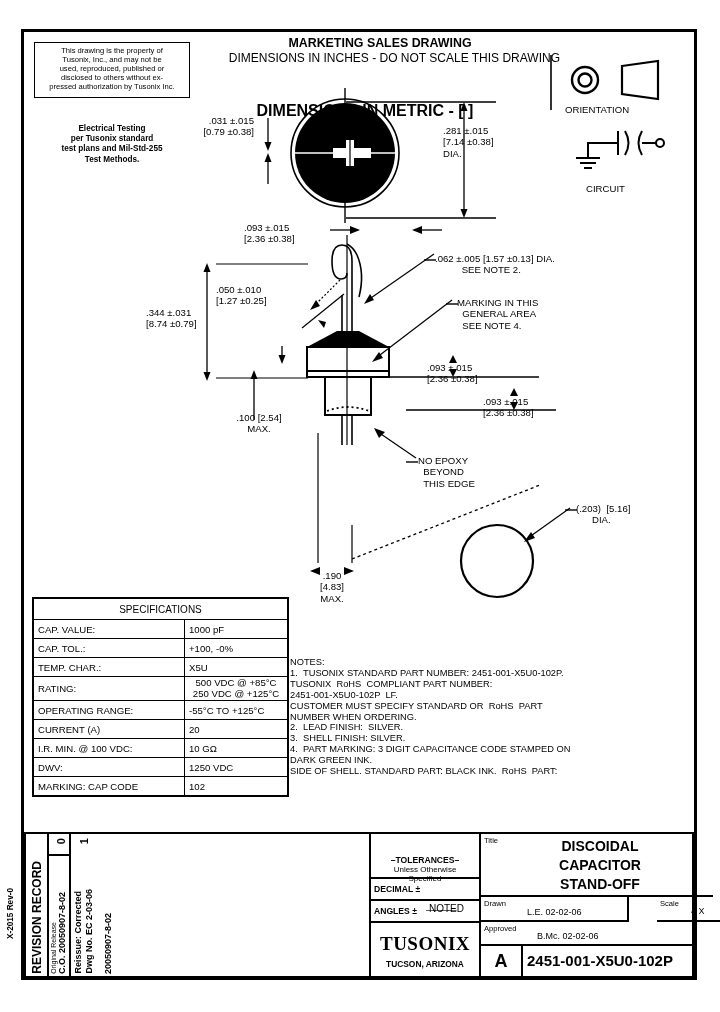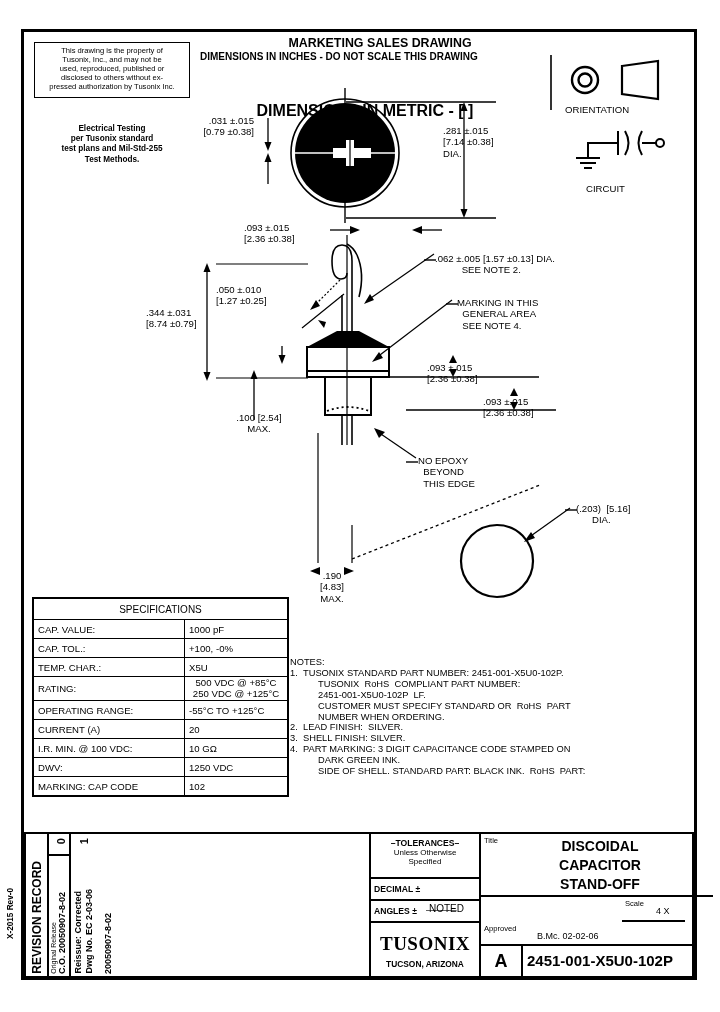--- a/index.html
+++ b/index.html
@@ -10,36 +10,36 @@
   .ctr{text-align:center;}
   .bold{font-weight:bold;}
   
   #border{left:21px;top:29px;width:676px;height:951px;border:3px solid #000;box-sizing:border-box;}
   
   #propbox{left:34px;top:42px;width:156px;height:56px;border:1.5px solid #000;box-sizing:border-box;
            font-size:7.6px;line-height:9.0px;text-align:center;padding-top:3px;}
   #electest{left:34px;top:124px;width:156px;font-size:8.2px;line-height:10.2px;font-weight:bold;text-align:center;}
   
   #h1{left:215px;top:36px;width:330px;font-size:12.4px;font-weight:bold;text-align:center;}
-  #h2{left:200px;top:51px;width:360px;font-size:10px;font-weight:bold;text-align:left;}
+  #h2{left:200px;top:51px;width:360px;font-size:12px;font-weight:normal;text-align:right;}
   #h3{left:200px;top:66px;width:330px;font-size:16px;font-weight:bold;text-align:center;margin-top:36px;}
   
   .dim{font-size:9.6px;line-height:11.4px;white-space:pre;}
   
   #spectable{left:32px;top:597px;width:257px;border:2px solid #000;border-collapse:collapse;
              font-size:9.6px;}
   #spectable td{border:1px solid #000;padding:1px 4px;height:16px;vertical-align:middle;}
   #spectable td.sub{font-size:9.6px;line-height:10.5px;}
   #spectable .hdr{text-align:center;font-size:10px;padding:2px;}
   #spectable .c1{width:142px;}
   
   #notesblock{left:290px;top:657px;width:395px;font-size:9.3px;line-height:10.9px;}
   #notesblock .nline{white-space:pre;}
   .ni{display:inline-block;width:13px;}
-  .nind{padding-left:28px;}
+  .nind{padding-left:0;}
   
   #tb{left:24px;top:832px;width:670px;height:146px;border:2px solid #000;box-sizing:border-box;}
   .tbcell{position:absolute;box-sizing:border-box;}
   .vert{writing-mode:vertical-rl;transform:rotate(180deg);}
   #leftcode{left:6px;top:888px;font-size:8.2px;font-weight:bold;
             writing-mode:vertical-rl;transform:rotate(180deg);white-space:nowrap;}
   
   #orilabel{left:565px;top:104px;font-size:9.6px;}
   #ckt{left:586px;top:183px;font-size:9.6px;}
   svg{display:block;}
@@ -355,21 +355,21 @@
     </div>
     <div class="tbcell" style="left:45px;top:22px;width:60px;height:120px;">
       <div class="vert bold" style="font-size:9px;position:absolute;left:2px;bottom:2px;white-space:pre;line-height:11px;">Reissue: Corrected
 Dwg No. EC 2-03-06</div>
       <div class="vert bold" style="font-size:9px;position:absolute;left:32px;bottom:2px;white-space:nowrap;">20050907-8-02</div>
     </div>
 
     <div class="tbcell" style="left:105px;top:0;width:240px;height:142px;border-right:2px solid #000;"></div>
 
     <div class="tbcell" style="left:345px;top:0;width:110px;height:45px;border-right:2px solid #000;border-bottom:2px solid #000;text-align:center;">
-      <div style="font-size:8.6px;font-weight:bold;margin-top:4px;">–TOLERANCES–</div>
+      <div style="font-size:8.6px;font-weight:bold;margin-top:21px;">–TOLERANCES–</div>
       <div style="font-size:8px;">Unless Otherwise</div>
       <div style="font-size:8px;">Specified</div>
     </div>
     <div class="tbcell" style="left:345px;top:45px;width:110px;height:22px;border-right:2px solid #000;border-bottom:2px solid #000;">
       <span style="font-size:8.6px;font-weight:bold;position:absolute;left:3px;top:5px;">DECIMAL ±</span>
       <span style="font-size:10px;position:absolute;left:58px;top:24px;">NOTED</span>
     </div>
     <div class="tbcell" style="left:345px;top:67px;width:110px;height:22px;border-right:2px solid #000;border-bottom:2px solid #000;">
       <span style="font-size:8.6px;font-weight:bold;position:absolute;left:3px;top:5px;">ANGLES ±</span>
       <span style="font-size:8.4px;position:absolute;left:55px;top:4px;letter-spacing:-1px;">————</span>
@@ -381,21 +381,25 @@
 
     <div class="tbcell" style="left:455px;top:0;width:232px;height:63px;border-bottom:2px solid #000;">
       <div style="font-size:7.6px;position:absolute;left:3px;top:2px;">Title</div>
       <div style="position:absolute;left:30px;top:3px;width:178px;text-align:center;font-size:14px;font-weight:bold;line-height:19px;">
         <div>DISCOIDAL</div>
         <div>CAPACITOR</div>
         <div>STAND-OFF</div>
       </div>
     </div>
 
-    <div class="tbcell" style="left:596px;top:63px;width:63px;height:25px;border-bottom:2px solid #000;">
+    <div class="tbcell" style="left:455px;top:63px;width:148px;height:25px;border-bottom:2px solid #000;border-right:2px solid #000;">
+      <span style="font-size:7.6px;position:absolute;left:3px;top:2px;">Drawn</span>
+      <span style="font-size:9px;position:absolute;left:46px;top:10px;">L.E. 02-02-06</span>
+    </div>
+    <div class="tbcell" style="left:631px;top:63px;width:63px;height:25px;border-bottom:2px solid #000;">
       <span style="font-size:7.6px;position:absolute;left:3px;top:2px;">Scale</span>
       <span style="font-size:9px;position:absolute;left:34px;top:9px;">4 X</span>
     </div>
 
     <div class="tbcell" style="left:455px;top:88px;width:211px;height:24px;border-bottom:2px solid #000;">
       <span style="font-size:7.6px;position:absolute;left:3px;top:2px;">Approved</span>
       <span style="font-size:9px;position:absolute;left:56px;top:9px;">B.Mc. 02-02-06</span>
     </div>
 
     <div class="tbcell" style="left:455px;top:112px;width:42px;height:30px;border-right:2px solid #000;text-align:center;">

